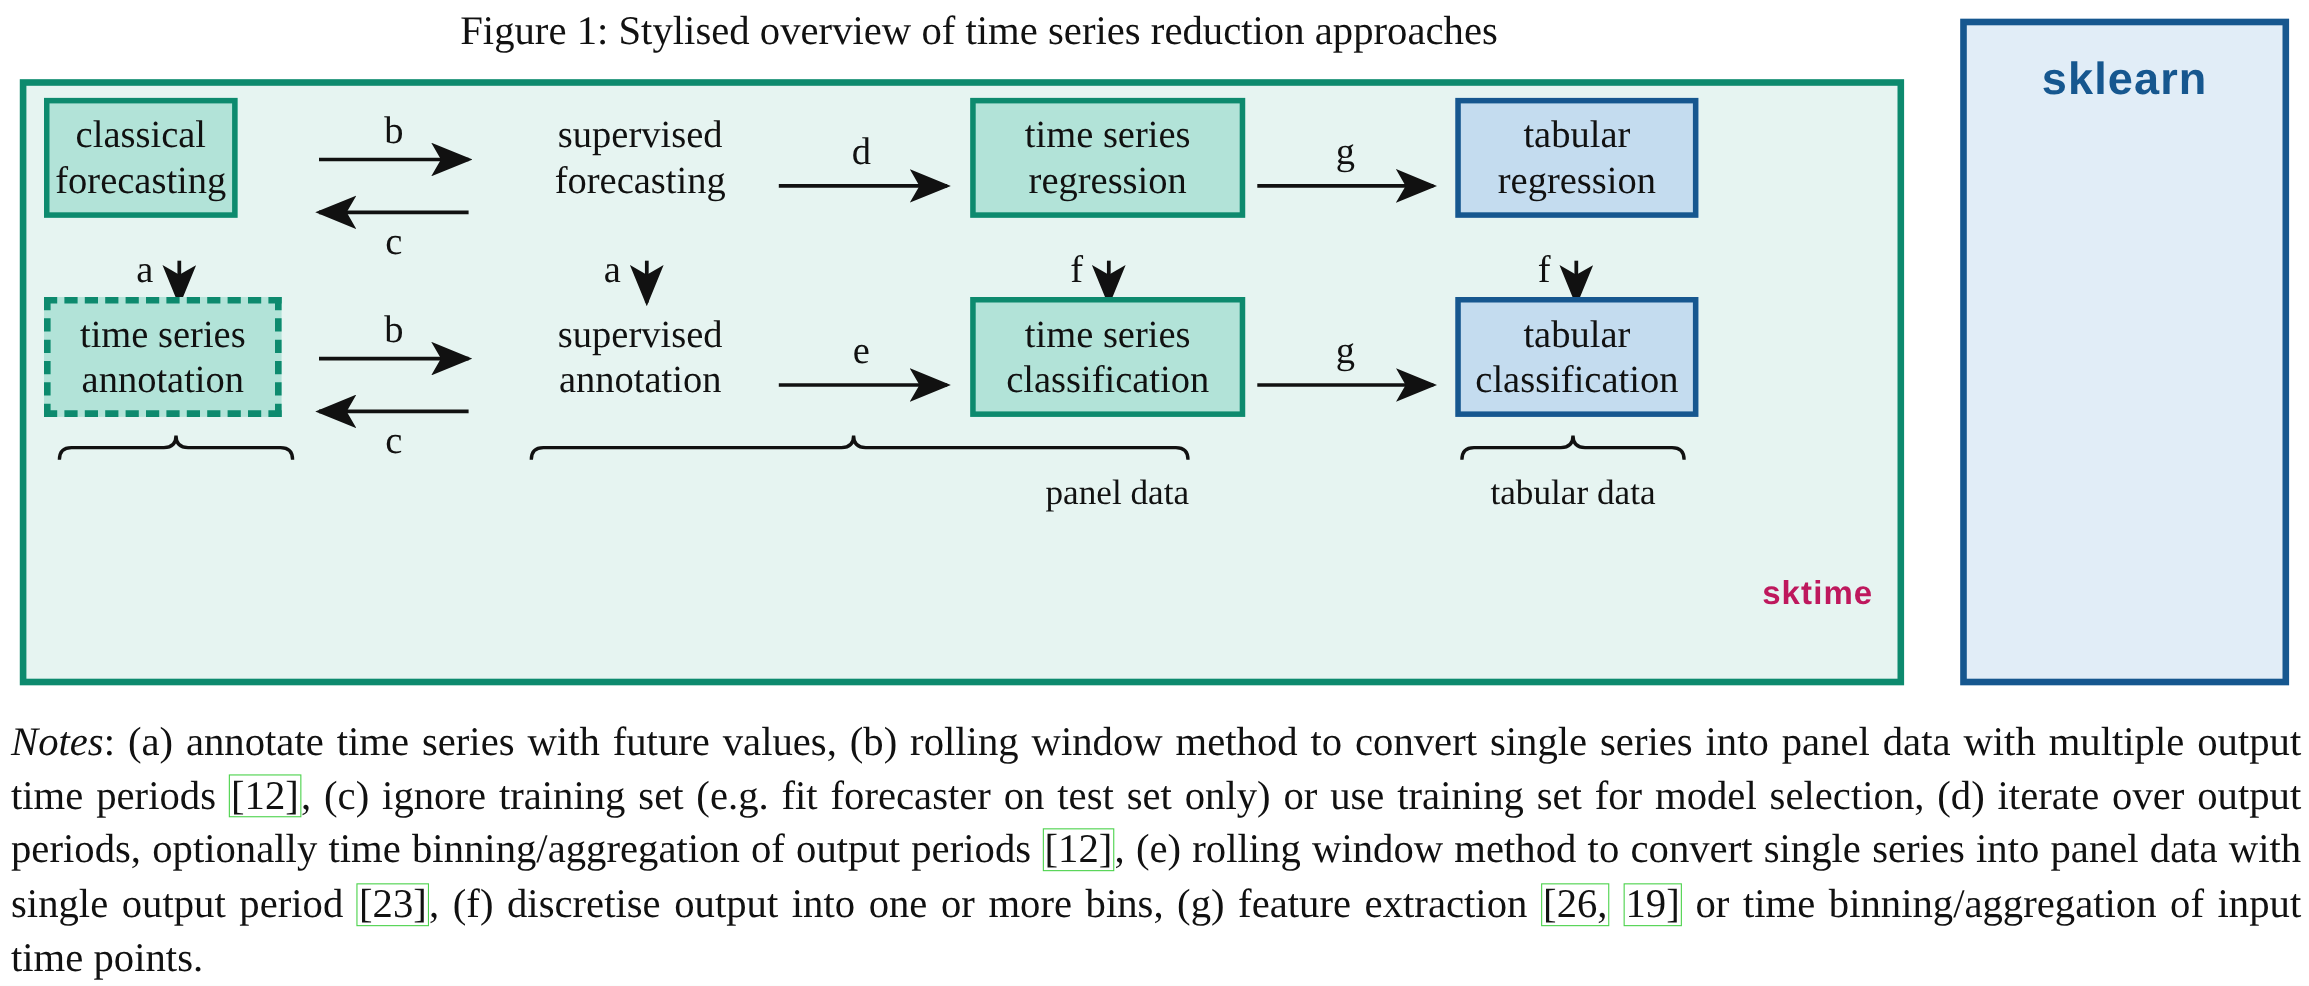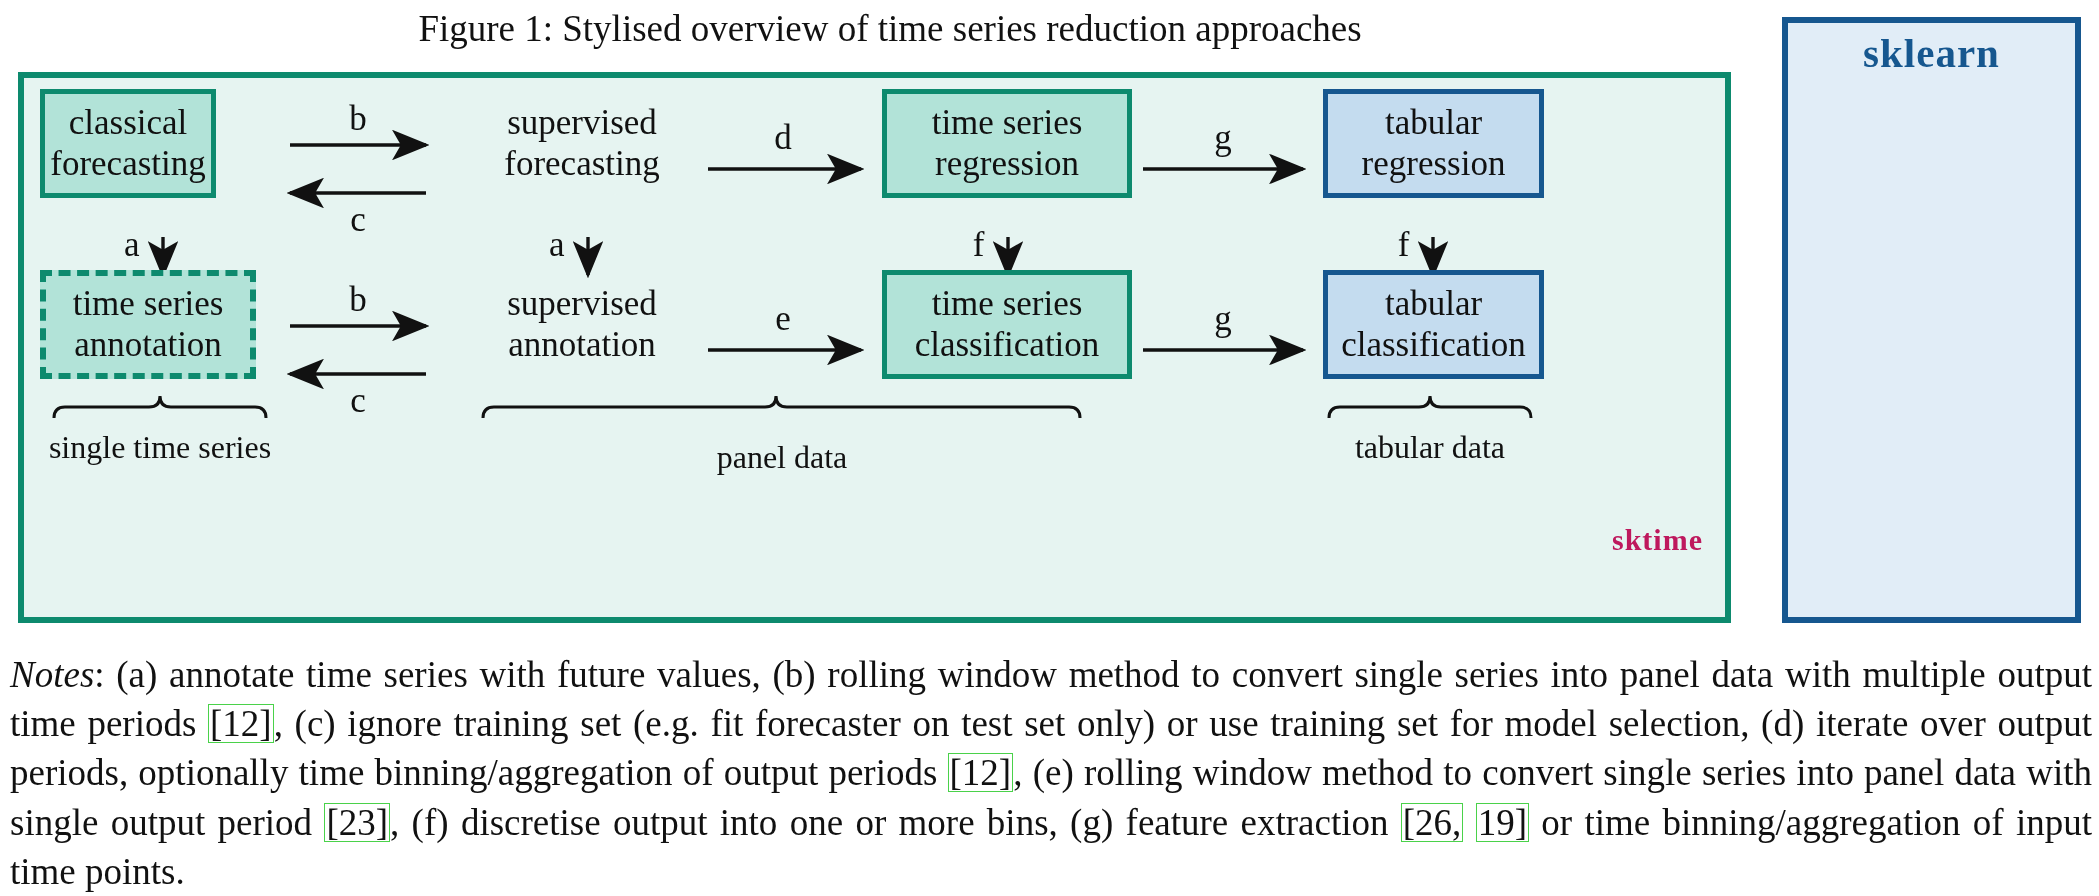--- a/index.html
+++ b/index.html
@@ -62,23 +62,24 @@
     top: -46px;
     width: 299px;
     height: 606px;
     box-sizing: border-box;
     border: 6px solid #16578f;
     background: #e1edf7;
   }
 
   .brand {
     position: absolute;
-    font-family: Liberation Serif, serif;
+    font-family: Liberation Sans, sans-serif;
     font-weight: bold;
     letter-spacing: 1px;
+    margin-top: 19px;
   }
   .brand-sktime {
     right: 22px;
     bottom: 60px;
     font-size: 30px;
     color: #be185d;
   }
   .brand-sklearn {
     left: 0;
     right: 0;
@@ -267,22 +268,21 @@
     <div class="edge-label" style="left:745px; top:55px; width:40px;">d</div>
     <div class="edge-label" style="left:745px; top:236px; width:40px;">e</div>
     <div class="edge-label" style="left:1185px; top:55px; width:40px;">g</div>
     <div class="edge-label" style="left:1185px; top:236px; width:40px;">g</div>
 
     <div class="edge-label vlabel" style="left:95px; top:162px; width:44px; text-align:right;"><span>a</span><span style="visibility: hidden;">↓</span></div>
     <div class="edge-label vlabel" style="left:520px; top:162px; width:44px; text-align:right;"><span>a</span><span style="visibility: hidden;">↓</span></div>
     <div class="edge-label vlabel" style="left:940px; top:162px; width:44px; text-align:right;"><span>f</span><span style="visibility: hidden;">↓</span></div>
     <div class="edge-label vlabel" style="left:1365px; top:162px; width:44px; text-align:right;"><span>f</span><span style="visibility: hidden;">↓</span></div>
 
-    <div class="group-cap" style="left:0px; top:366px; width:284px;">single time series</div>
-    <div class="group-cap" style="left:465px; top:376px; width:598px;">panel data</div>
+    <div class="group-cap" style="left:465px; top:366px; width:598px;text-align:right;">panel data</div>
     <div class="group-cap" style="left:1311px; top:366px; width:202px;">tabular data</div>
 
   </div>
 
   <div class="notes">
     <i>Notes</i><span>: (a) annotate time series with future values, (b) rolling window method to convert single series into panel data with multiple output time periods </span><span class="cite">[12]</span><span>, (c) ignore training set (e.g. fit forecaster on test set only) or use training set for model selection, (d) iterate over output periods, optionally time binning/aggregation of output periods </span><span class="cite">[12]</span><span>, (e) rolling window method to convert single series into panel data with single output period </span><span class="cite">[23]</span><span>, (f) discretise output into one or more bins, (g) feature extraction </span><span class="cite">[26,</span> <span class="cite">19]</span><span> or time binning/aggregation of input time points.</span>
   </div>
 
 </div>
 

